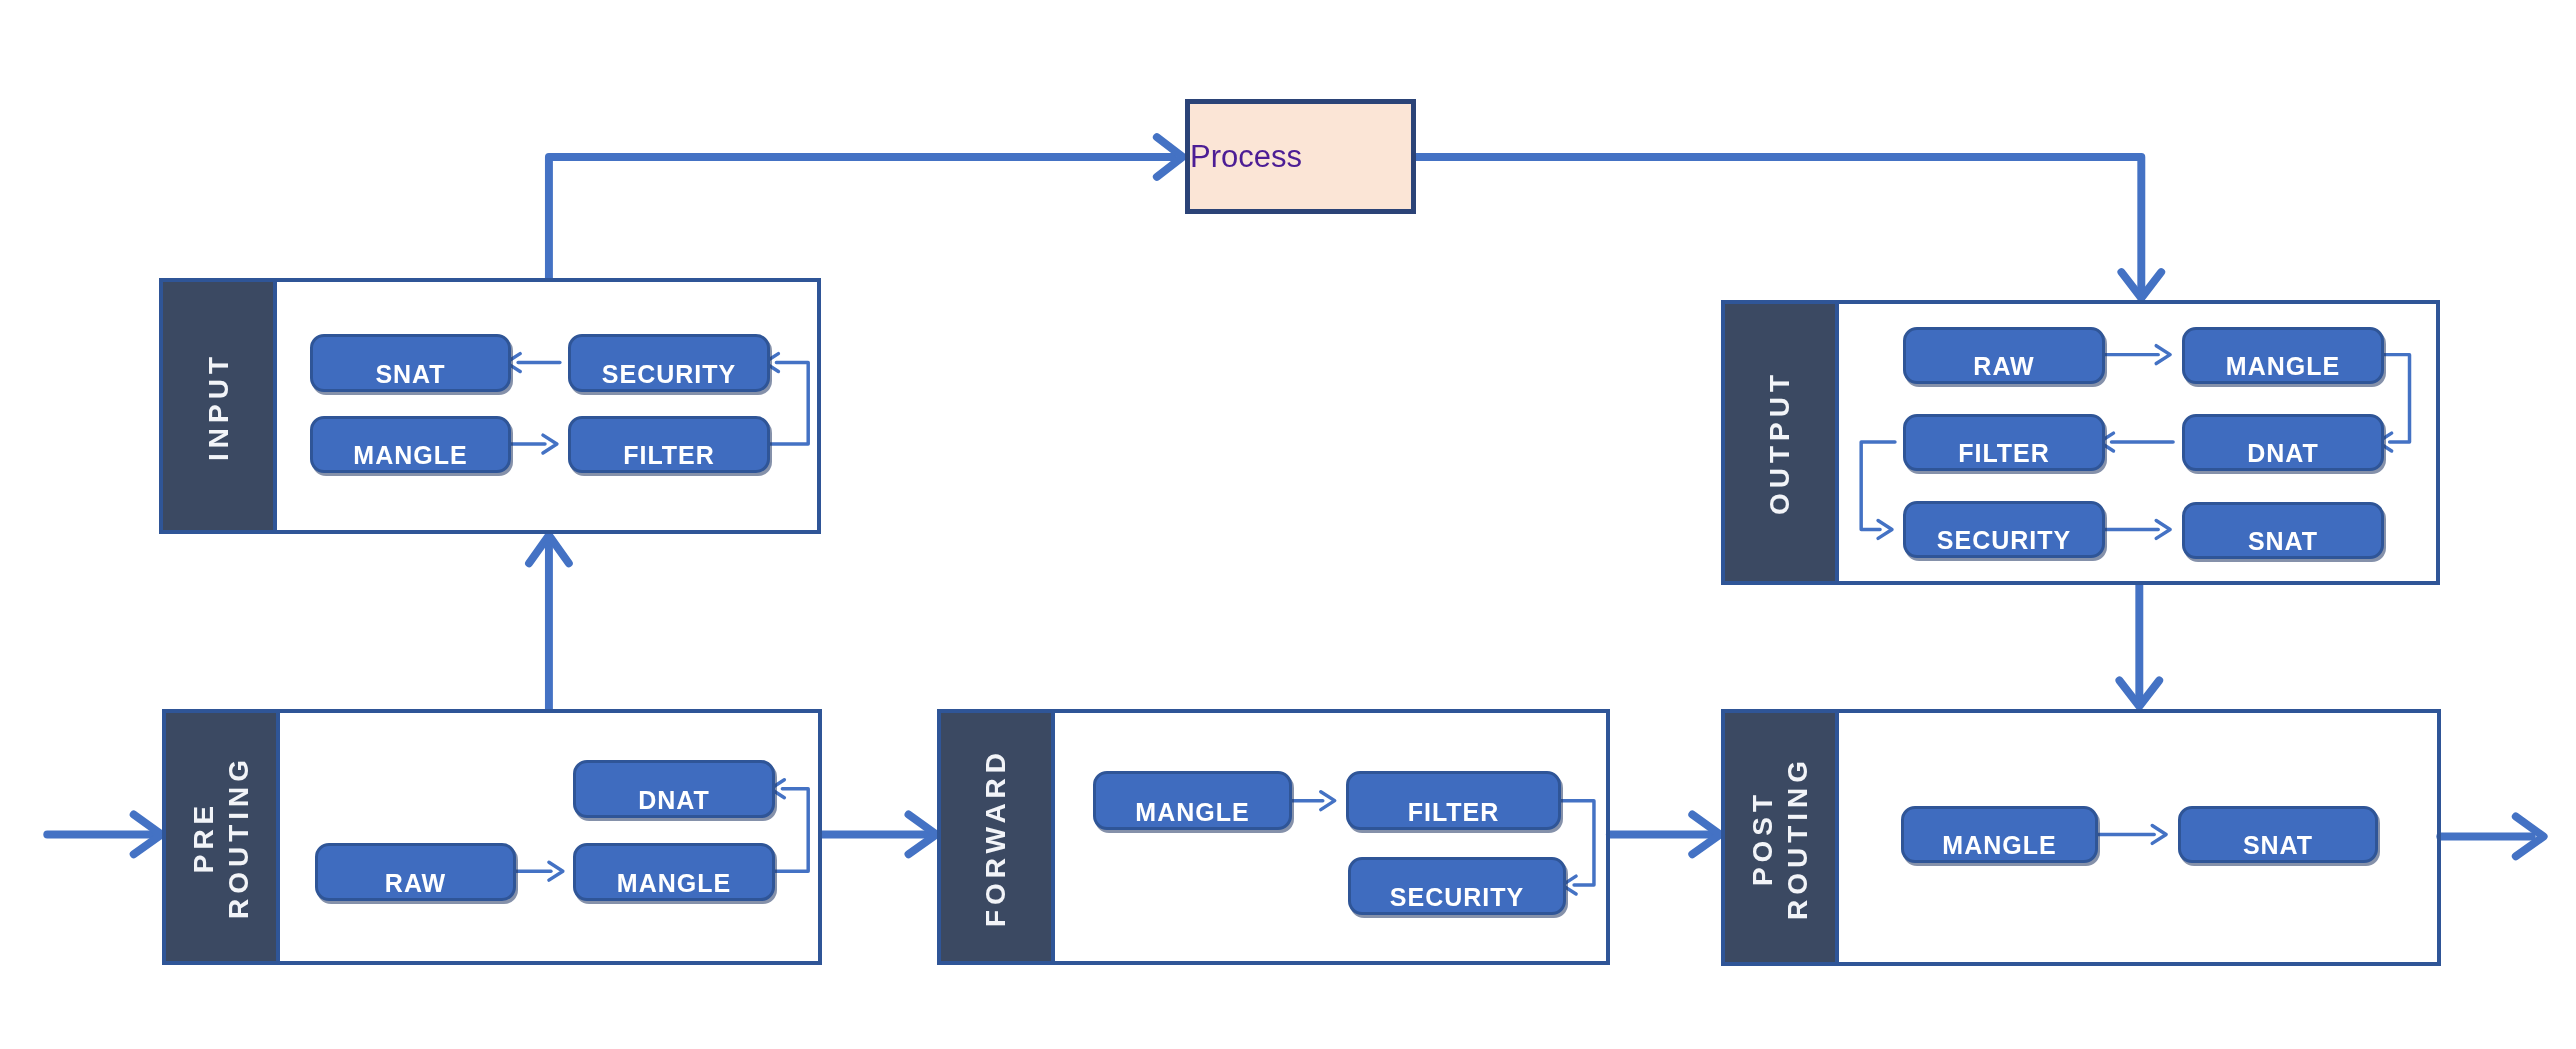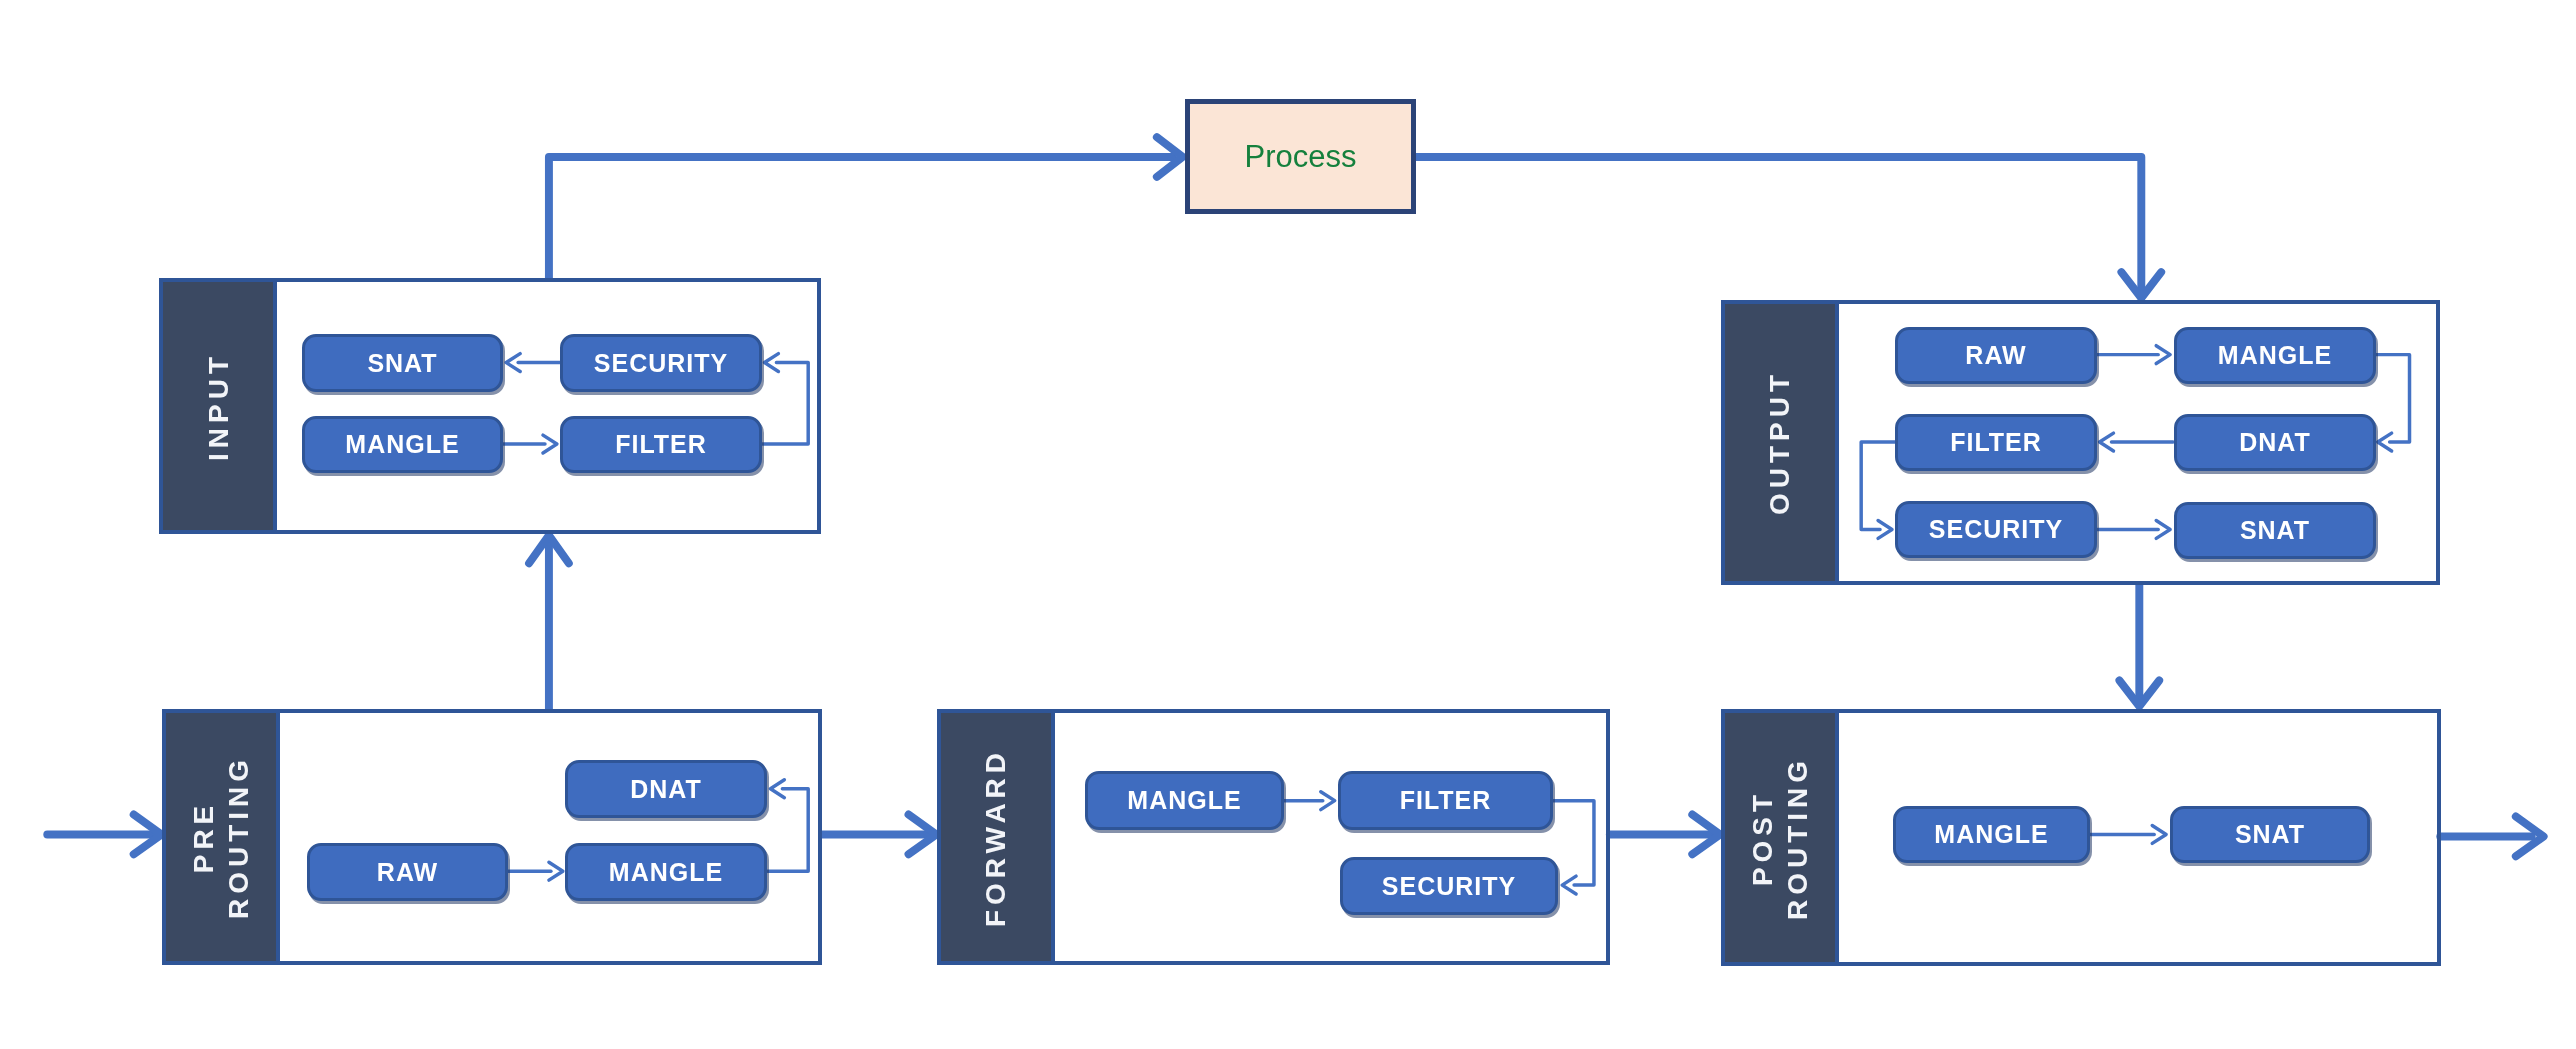--- a/index.html
+++ b/index.html
@@ -17,26 +17,26 @@
   .wires{position:absolute;left:0;top:0;width:2576px;height:1049px;z-index:1;pointer-events:none;}
   .flow{stroke:var(--arrow-blue);fill:none;stroke-width:8;stroke-linecap:round;stroke-linejoin:round;}
   .thin{stroke:var(--arrow-blue);fill:none;stroke-width:3.5;stroke-linecap:round;stroke-linejoin:round;}
   .hookbox{position:absolute;border:4px solid var(--box-border);background:transparent;z-index:2;}
   .sidebar{position:absolute;left:0;top:0;bottom:0;width:114px;background:var(--sidebar-fill);
            border-right:4px solid var(--box-border);display:flex;align-items:center;justify-content:center;z-index:3;}
   .vtext{transform:rotate(-90deg);color:#F2F4F8;font-size:28px;font-weight:700;letter-spacing:5px;
          white-space:nowrap;text-align:center;line-height:1.25;}
   .vtext.w2{white-space:normal;width:209px;}
   .chain{position:absolute;background:var(--chain-fill);border:3px solid var(--chain-border);
-         border-radius:14px;display:flex;align-items:center;justify-content:center;
+         border-radius:14px;display:flex;align-items:flex-end;justify-content:center;
          color:#ffffff;font-size:25px;font-weight:700;letter-spacing:1px;z-index:4;
-         box-shadow:2px 3px 0 rgba(32,54,100,0.55);}
+         box-shadow:2px 3px 0 rgba(32,54,100,0.55);margin-left:8px;}
   .process{position:absolute;left:1185px;top:99px;width:231px;height:115px;background:var(--process-fill);
-           border:5px solid var(--process-border);display:flex;align-items:center;justify-content:center;
-           color:#15803d;font-size:31px;font-weight:400;z-index:4;}
+           border:5px solid var(--process-border);display:flex;align-items:center;
+           color:#4c1d95;font-size:31px;font-weight:400;z-index:4;}
 </style>
 </head>
 <body>
 
 <div class="canvas">
 
   <svg class="wires" viewBox="0 0 2592 1056">
 
     <g>
       <path class="flow" d="M47,840 H152"></path>

